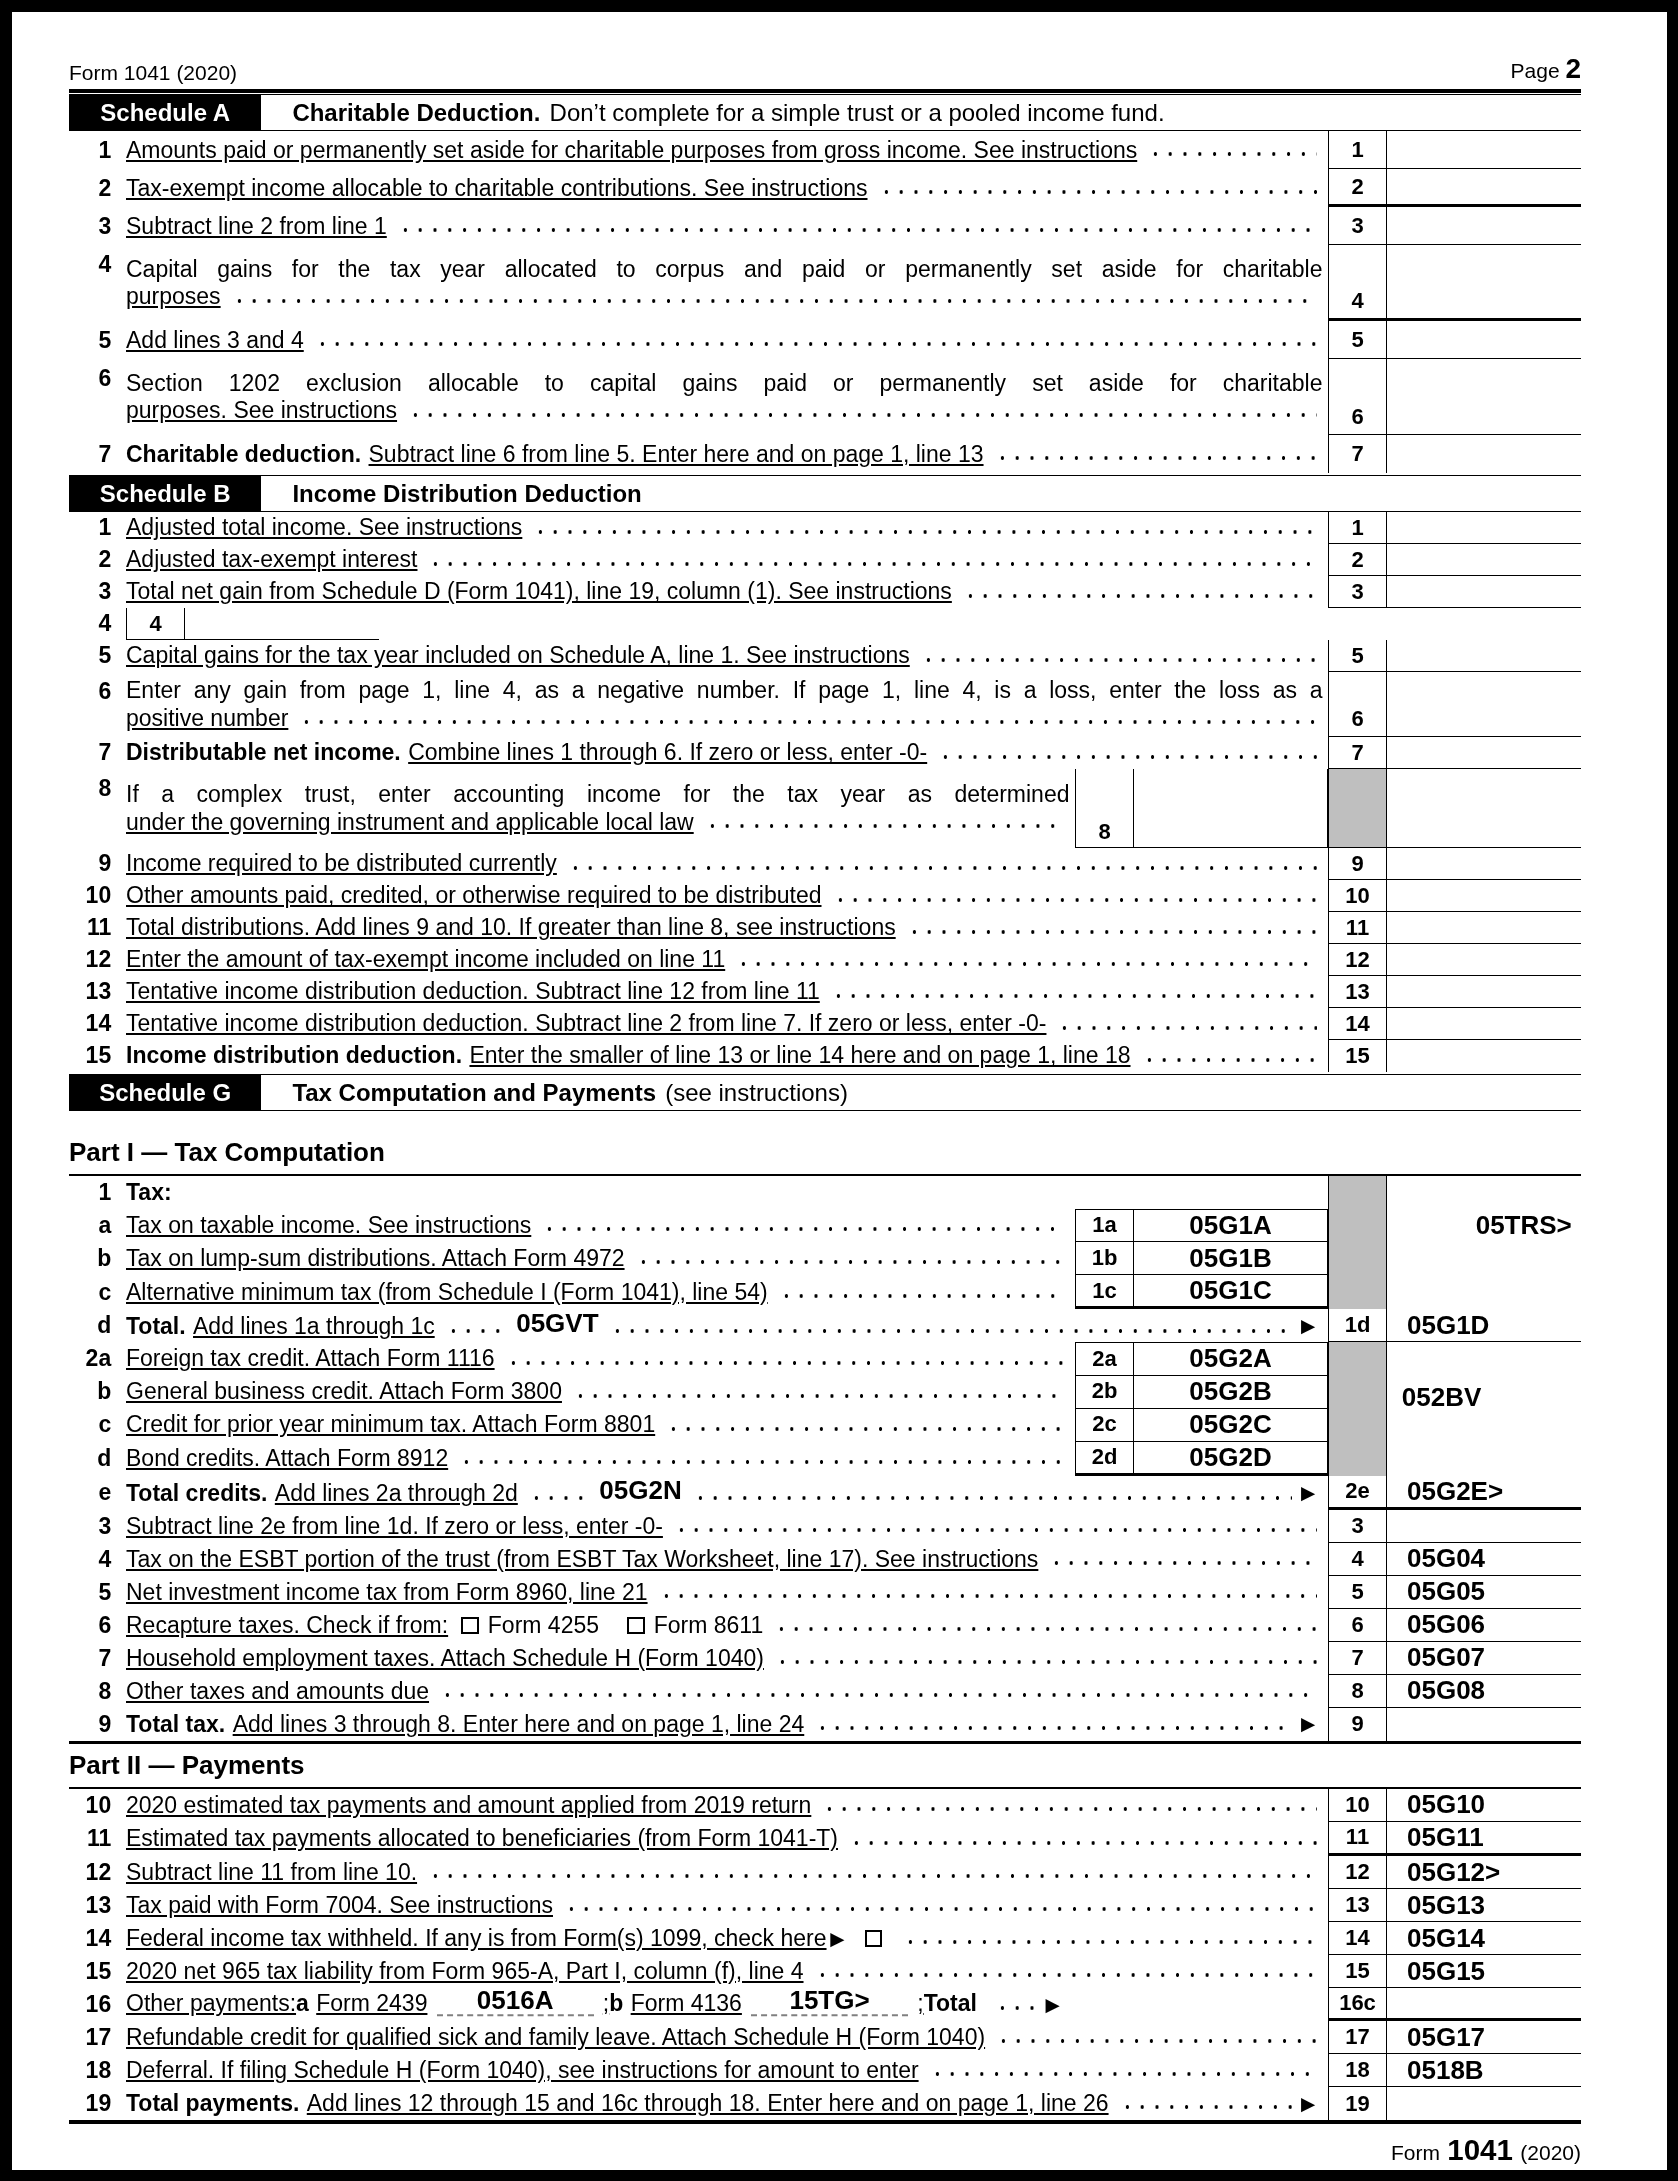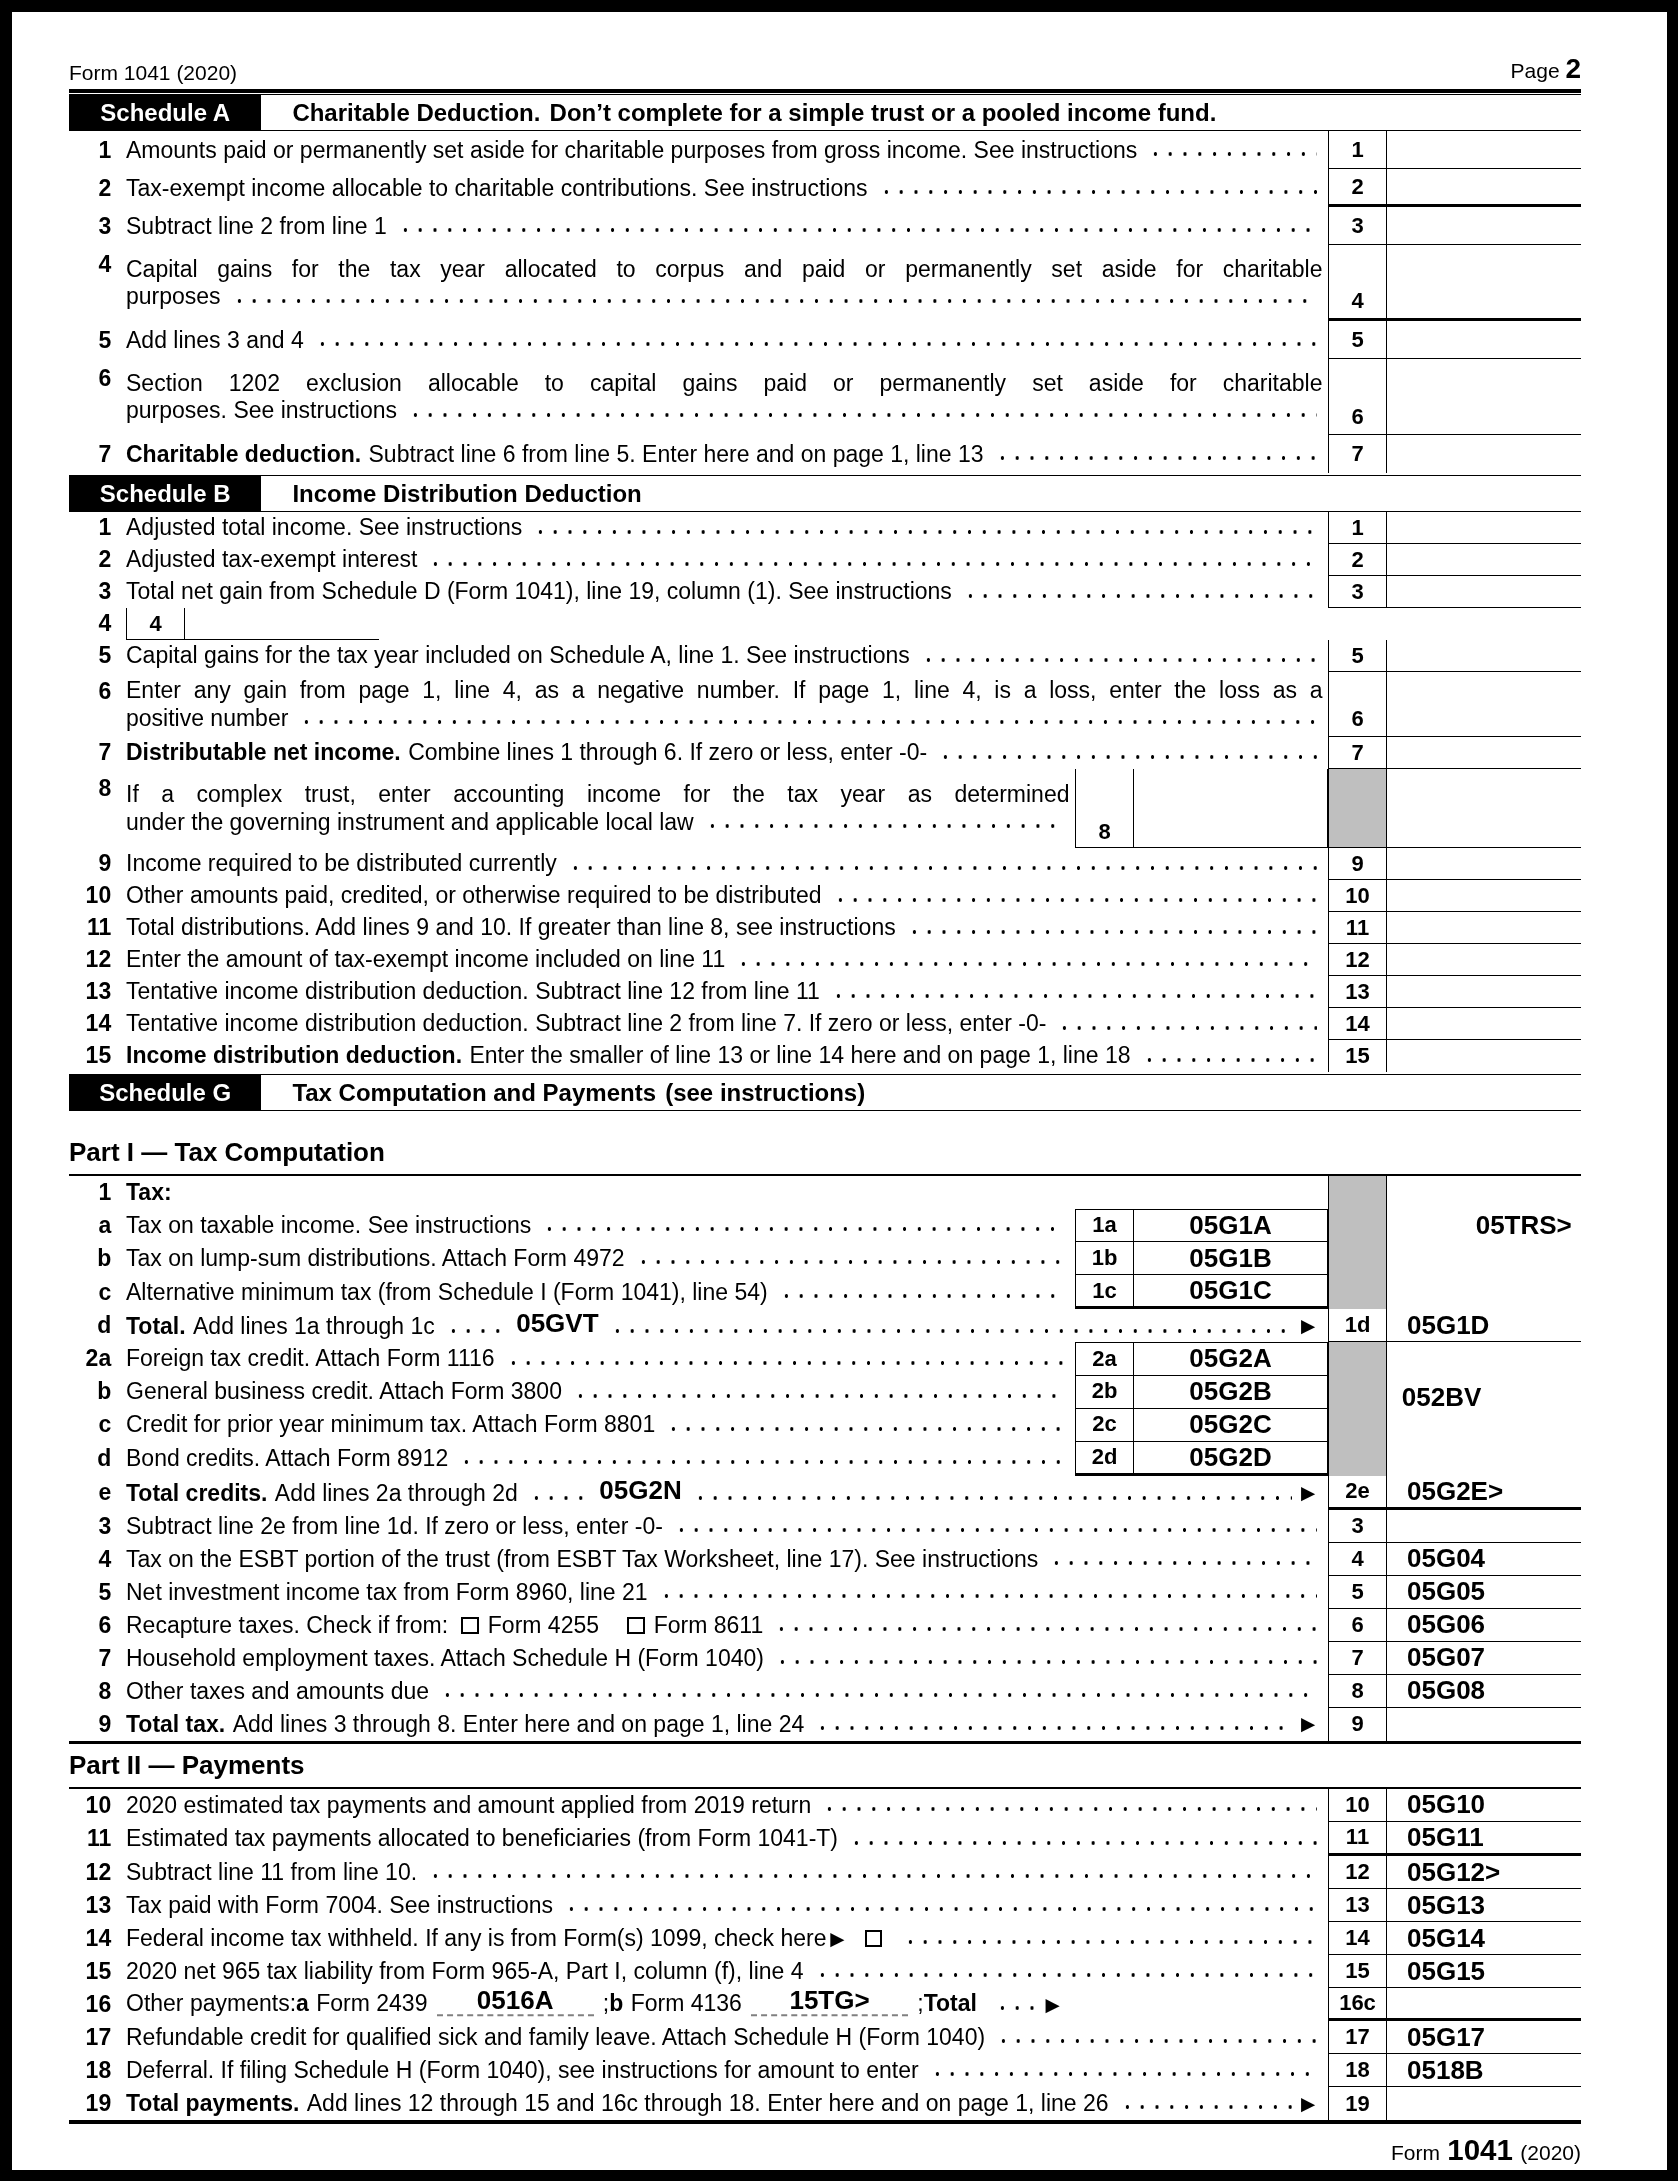--- a/index.html
+++ b/index.html
@@ -7,21 +7,21 @@
   .page{width:1679px;height:2182px;background:#fff;border:12px solid #000;box-sizing:border-box;
         font-family:"Liberation Sans",sans-serif;color:#000;position:relative;overflow:hidden;}
   .content{margin-left:57px;margin-right:86px;}
   .topline{padding-top:41px;padding-bottom:3.7px;font-size:21px;display:flex;justify-content:space-between;align-items:flex-end;}
   .pagenum{font-size:28px;font-weight:bold;}
   .toprule{border-bottom:4.6px solid #000;}
   .schedbar{display:flex;align-items:stretch;height:35px;border-top:1.8px solid #000;border-bottom:1.8px solid #000;margin-top:1.8px;}
   .bar-label{background:#000;color:#fff;font-weight:bold;font-size:24px;display:flex;align-items:center;justify-content:center;min-width:174px;padding:0 9.2px;}
   .bar-title{font-size:24px;display:flex;align-items:center;padding-left:31px;gap:9.2px;white-space:nowrap;}
   .bar-title b{font-size:24px;}
-  .bar-note{font-weight:bold;}
+  .bar-note{font-weight:normal;}
   .part-head{font-weight:bold;font-size:26px;padding:5.5px 0 6.5px;border-bottom:2.8px solid #000;}
   .part1wrap{border-bottom:3.7px solid #000;margin-top:20px;}
   .part2wrap{border-bottom:4.6px solid #000;}
   
   .row{display:flex;font-size:23px;line-height:1.2;align-items:stretch;}
   .sa-rows .row{min-height:38px;} .sa-rows .row.dbl{min-height:76px;}
   .sb-rows .row{min-height:32px;} .sb-rows .row.dbl{min-height:65px;} .sb-rows .row.b8{min-height:79px;}
   .sg-rows .row{min-height:33px;}
   .c-num{flex:0 0 57px;box-sizing:border-box;padding-right:14.8px;font-weight:bold;display:flex;align-items:center;justify-content:flex-end;}
   .dbl .c-num{align-items:flex-start;padding-top:5.5px;}
@@ -33,21 +33,21 @@
           background-image:radial-gradient(circle,#000 1.6px,transparent 1.8px);
           background-size:14.8px 3.7px;background-repeat:repeat-x;background-position:left bottom 1.8px;}
   .leader-fixed{flex:0 0 65px;}
   .leader-short{flex:0 0 41px;}
   .overlay{font-weight:bold;font-size:26px;transform:translateY(-1.8px);white-space:nowrap;}
   .arrow{font-size:18.5px;margin:0 7.4px 0 3.7px;align-self:center;}
   .cb{flex:0 0 auto;width:17.5px;height:17.5px;border:2.3px solid #000;align-self:center;margin:0 9.2px 0 13px;background:#fff;box-sizing:border-box;}
   .cb-label{white-space:nowrap;}
   .wfield{flex:0 0 157px;text-align:center;font-weight:bold;font-size:26px;border-bottom:2.3px dashed #808080;
           margin:0 9.2px;line-height:1.05;align-self:flex-end;transform:translateY(-2.8px);white-space:nowrap;}
-  .seg{white-space:nowrap;}
+  .seg{white-space:nowrap;text-decoration:underline;}
   
   .rightwrap{flex:0 0 253px;display:flex;border-bottom:1.8px solid #000;box-sizing:border-box;}
   .rw-last{border-bottom:none;}
   .rw-thick{border-bottom-width:3.7px;}
   .c-numbox{flex:0 0 59px;box-sizing:border-box;border-left:1.8px solid #000;border-right:1.8px solid #000;
             display:flex;align-items:center;justify-content:center;font-weight:bold;font-size:22px;}
   .dbl .c-numbox{align-items:flex-end;padding-bottom:3.7px;}
   .c-amount{flex:1;display:flex;align-items:center;font-weight:bold;font-size:26px;padding-left:20px;box-sizing:border-box;white-space:nowrap;}
   
   .ibox-label{flex:0 0 59px;box-sizing:border-box;border-left:1.8px solid #000;border-right:1.8px solid #000;

